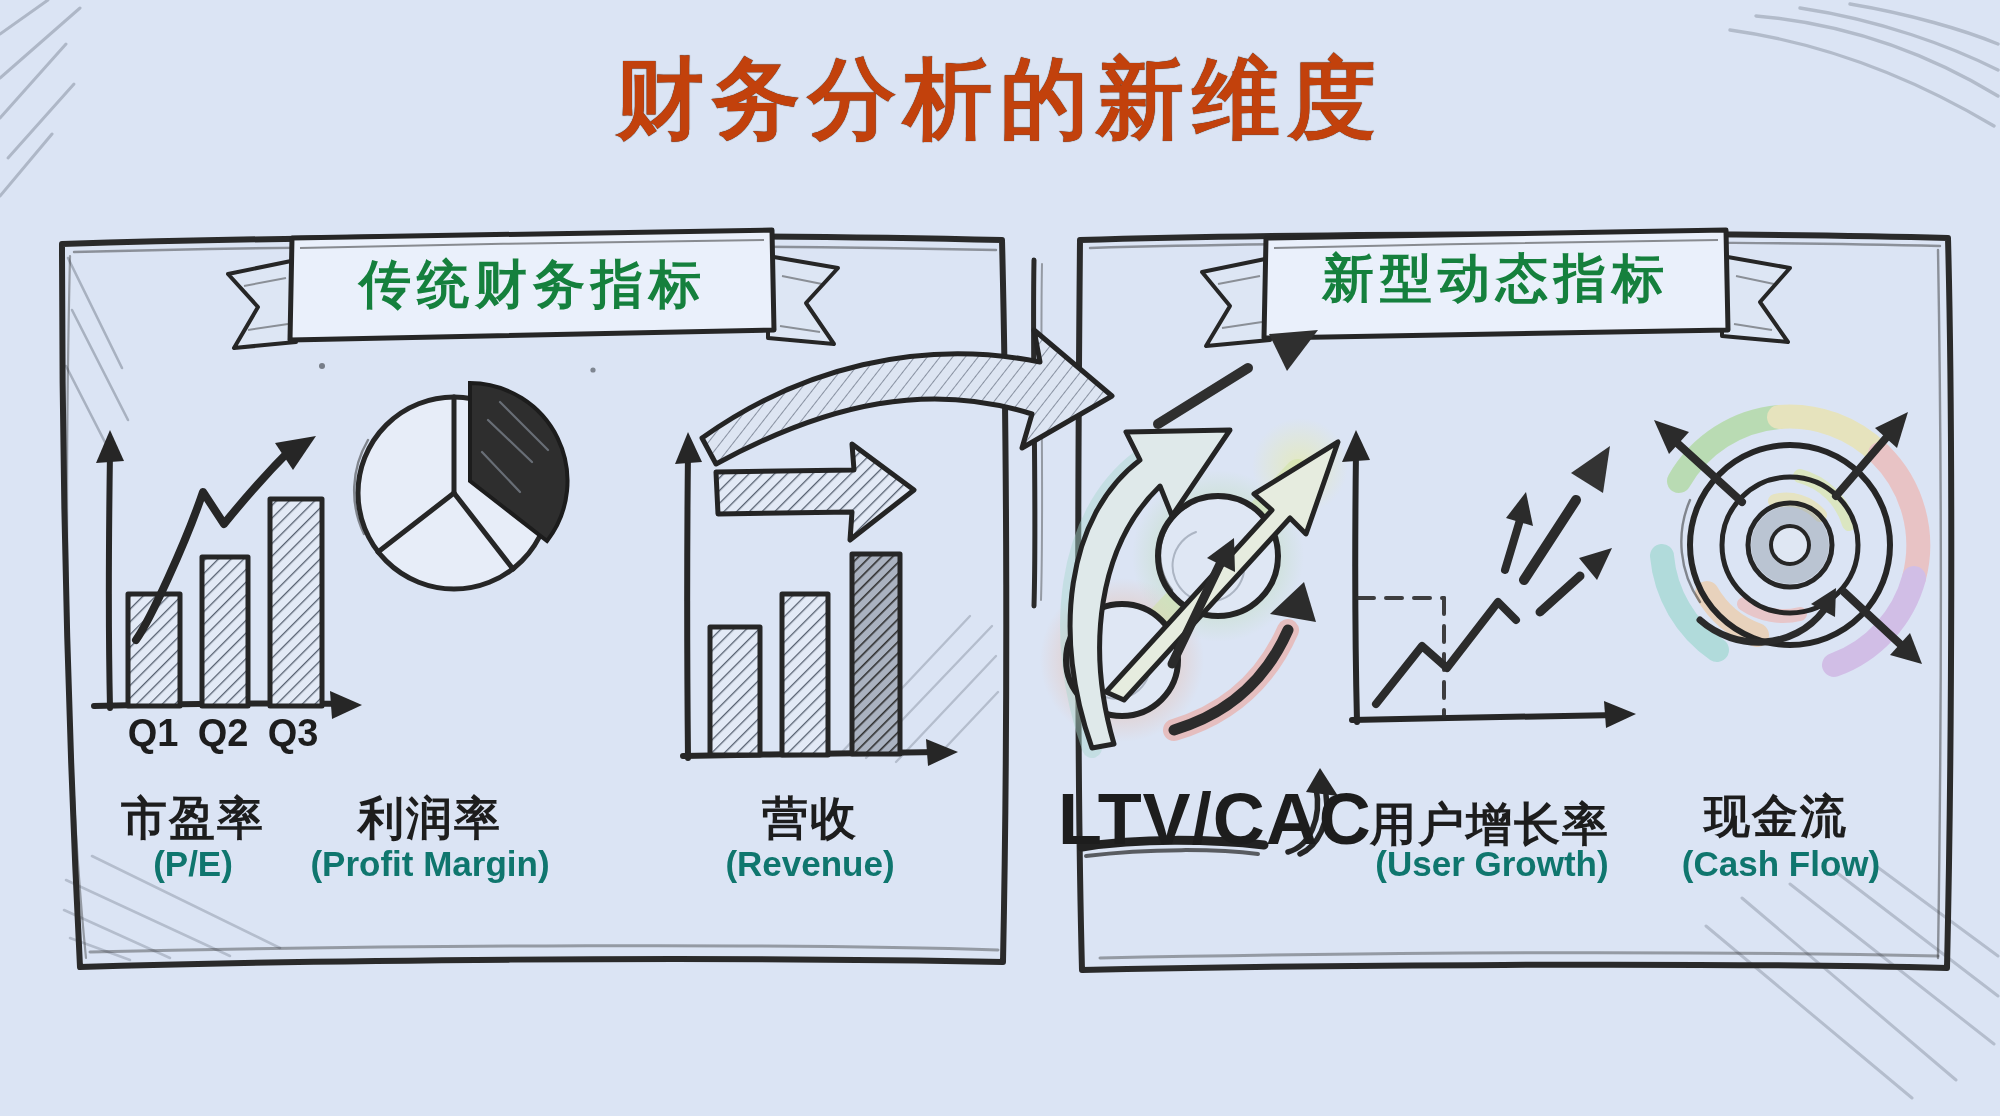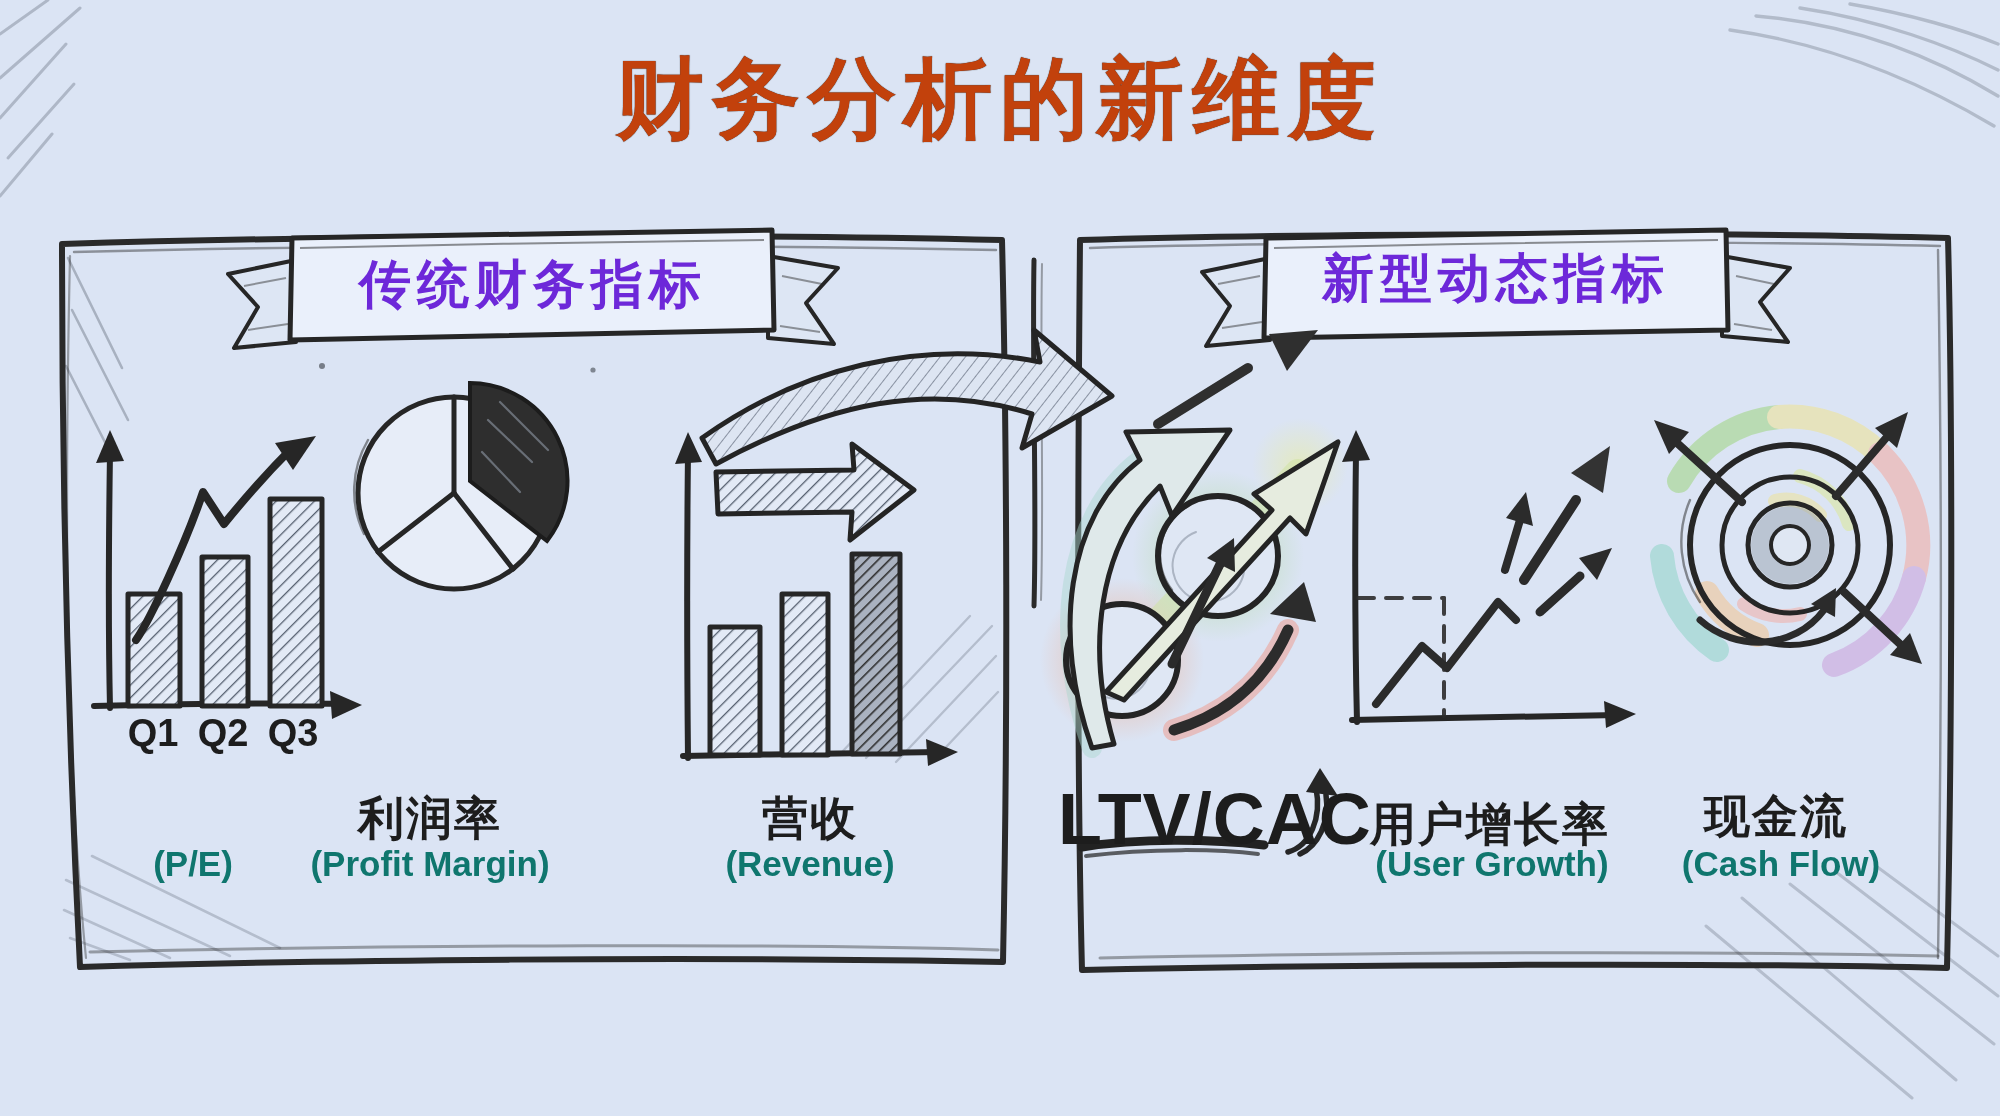--- a/index.html
+++ b/index.html
@@ -2,21 +2,21 @@
 <html><head>
 <meta charset="utf-8">
 <style>
   html,body{margin:0;padding:0;background:#c9d4e8;}
   .stage{position:relative;width:2000px;height:1116px;overflow:hidden;
          background:#dbe4f4;font-family:"Liberation Sans","DejaVu Sans",sans-serif;color:#1d1d1d;}
   .stage svg.sketch{position:absolute;left:0;top:0;}
   .txt{position:absolute;text-align:center;white-space:nowrap;}
   .title{left:0;right:0;top:40px;font-size:88px;font-weight:800;letter-spacing:8px;
          color:#c2410c;text-shadow:0 0 1px #161616;}
-  .ribbon-label{font-size:52px;font-weight:700;letter-spacing:6px;color:#6d28d9;
+  .ribbon-label{font-size:52px;font-weight:700;letter-spacing:6px;color:#15803d;
                 display:flex;align-items:center;justify-content:center;}
   .ribbon-label.left{left:292px;top:238px;width:482px;height:94px;}
   .ribbon-label.right{left:1266px;top:232px;width:460px;height:94px;}
   .qlabel{font-size:38px;font-weight:700;width:60px;top:712px;}
   .metric-zh{font-size:46px;font-weight:700;letter-spacing:2px;}
   .metric-en{font-size:35px;font-weight:600;letter-spacing:0px;color:#0f766e;}
   .ltv-label{font-size:72px;font-weight:800;letter-spacing:1px;}
 </style>
 </head>
 <body>
@@ -266,20 +266,21 @@
 
 <div class="txt title">财务分析的新维度</div>
 
 <div class="txt ribbon-label left">传统财务指标</div>
 <div class="txt ribbon-label right">新型动态指标</div>
 
 <div class="txt qlabel" style="left:123px;">Q1</div>
 <div class="txt qlabel" style="left:193px;">Q2</div>
 <div class="txt qlabel" style="left:263px;">Q3</div>
 
+<div class="txt metric-zh" style="left:93px;top:788px;width:200px;">市盈率</div>
 <div class="txt metric-en" style="left:93px;top:844px;width:200px;">(P/E)</div>
 
 <div class="txt metric-en" style="left:280px;top:844px;width:300px;">(Profit Margin)</div>
 <div class="txt metric-zh" style="left:305px;top:788px;width:250px;">利润率</div>
 
 <div class="txt metric-zh" style="left:710px;top:788px;width:200px;">营收</div>
 <div class="txt metric-en" style="left:685px;top:844px;width:250px;">(Revenue)</div>
 
 <div class="txt ltv-label" style="left:1058px;top:778px;width:250px;">LTV/CAC</div>
 

